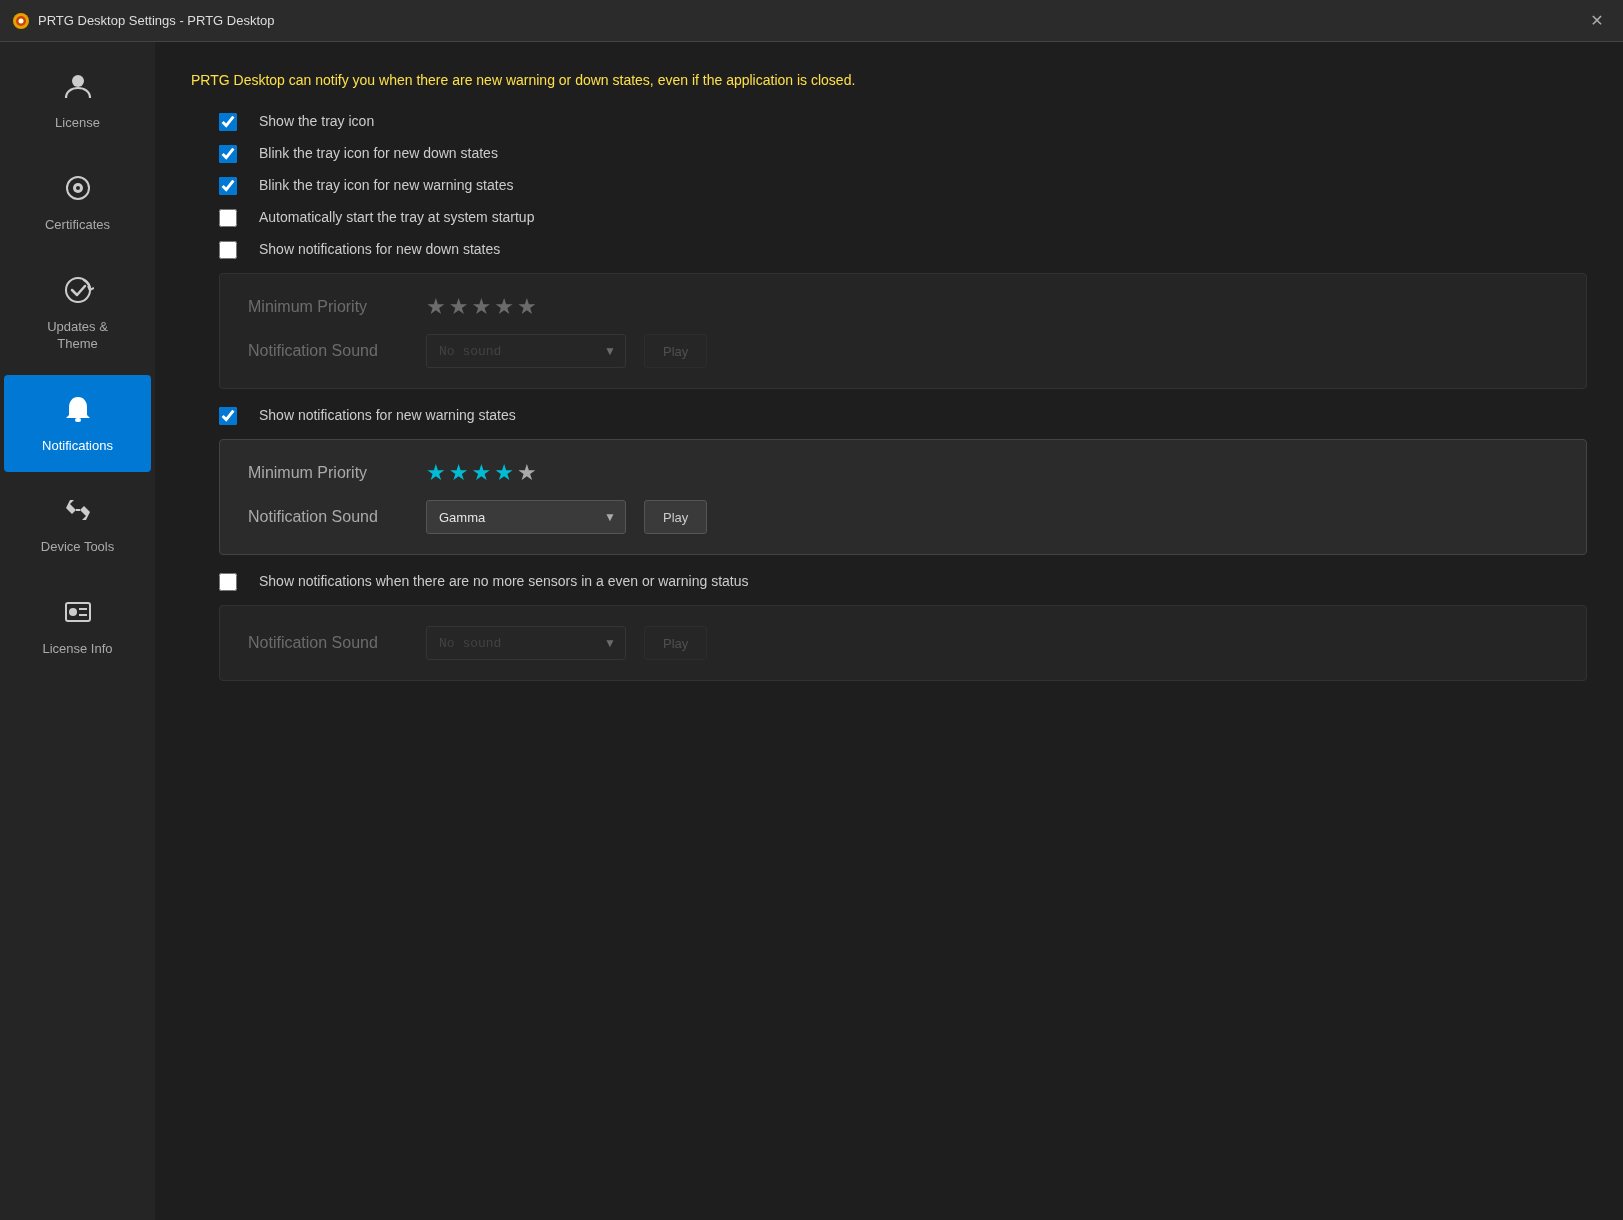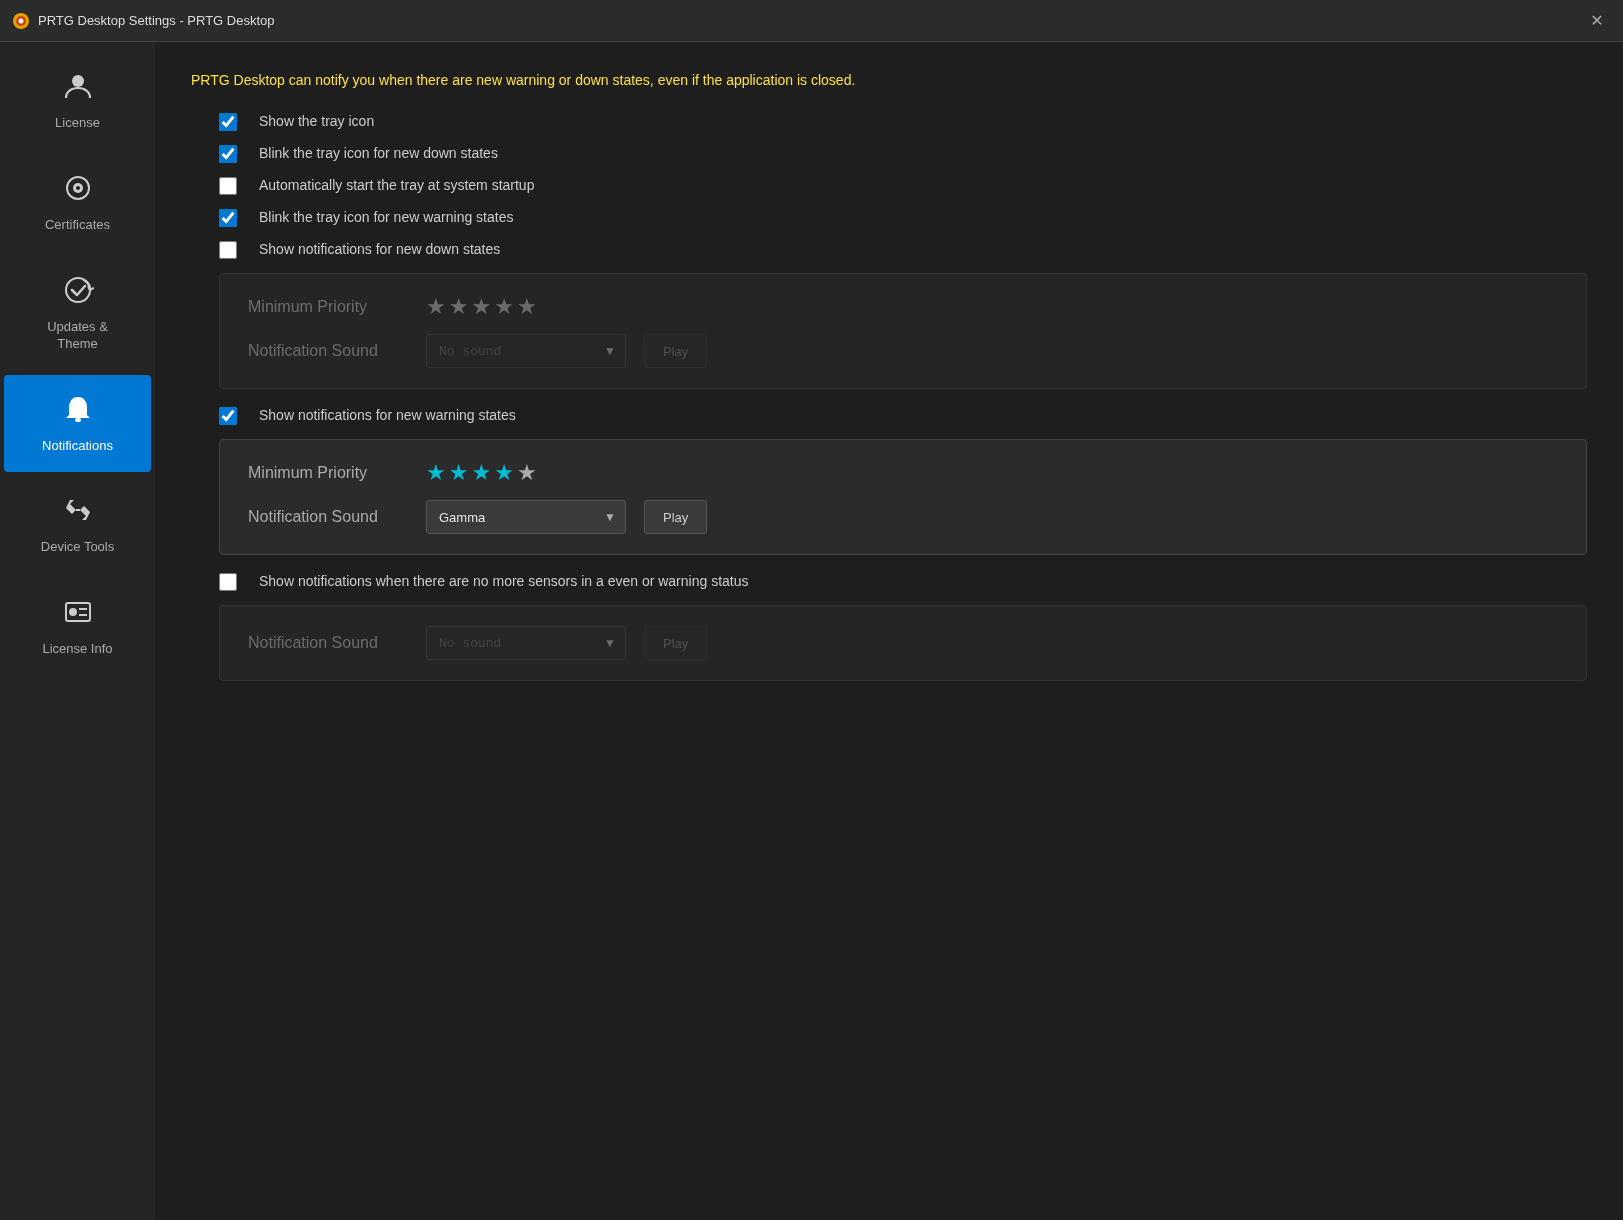--- a/index.html
+++ b/index.html
@@ -299,27 +299,27 @@
       <input type="checkbox" id="show-tray" checked="" style="">
       <label for="show-tray">Show the tray icon</label>
     </div>
 
     <div class="checkbox-row">
       <input type="checkbox" id="blink-down" checked="" style="">
       <label for="blink-down">Blink the tray icon for new down states</label>
     </div>
 
     <div class="checkbox-row">
+      <input type="checkbox" id="blink-warning" checked="" style="">
+      <label for="blink-warning">Blink the tray icon for new warning states</label>
+    </div>
+
+    <div class="checkbox-row">
       <input type="checkbox" id="auto-start" style="">
       <label for="auto-start">Automatically start the tray at system startup</label>
-    </div>
-
-    <div class="checkbox-row">
-      <input type="checkbox" id="blink-warning" checked="" style="">
-      <label for="blink-warning">Blink the tray icon for new warning states</label>
     </div>
 
     <div class="checkbox-row">
       <input type="checkbox" id="notify-down" style="">
       <label for="notify-down">Show notifications for new down states</label>
     </div>
 
     <div class="notification-panel disabled">
       <div class="panel-row">
         <span class="panel-label">Minimum Priority</span>

